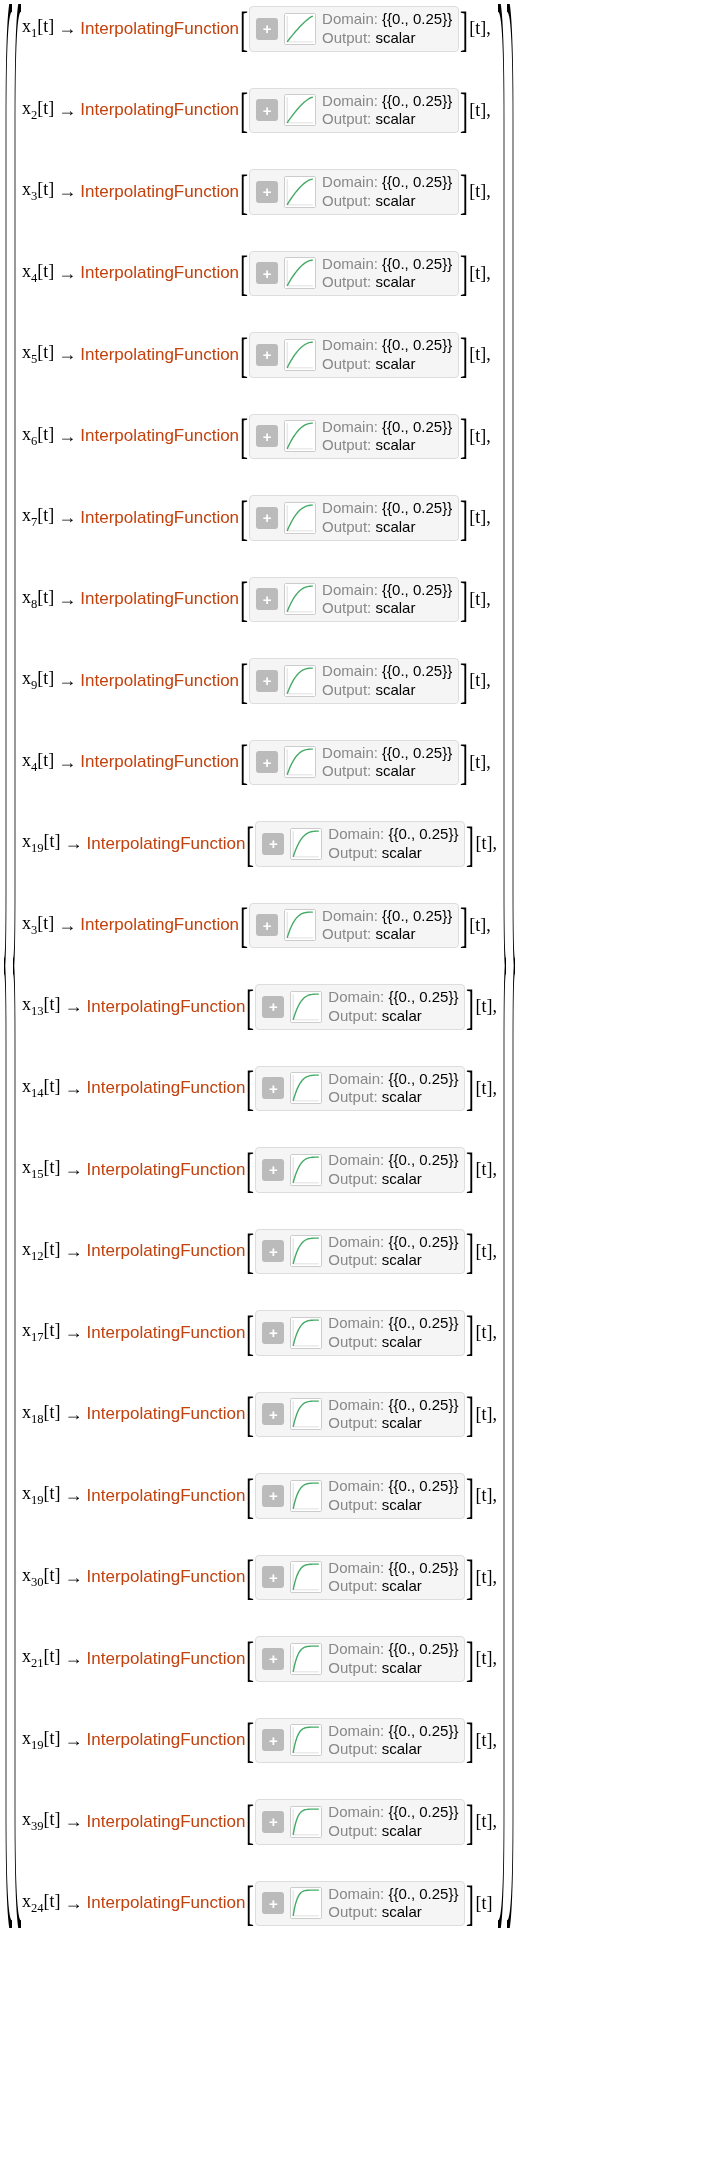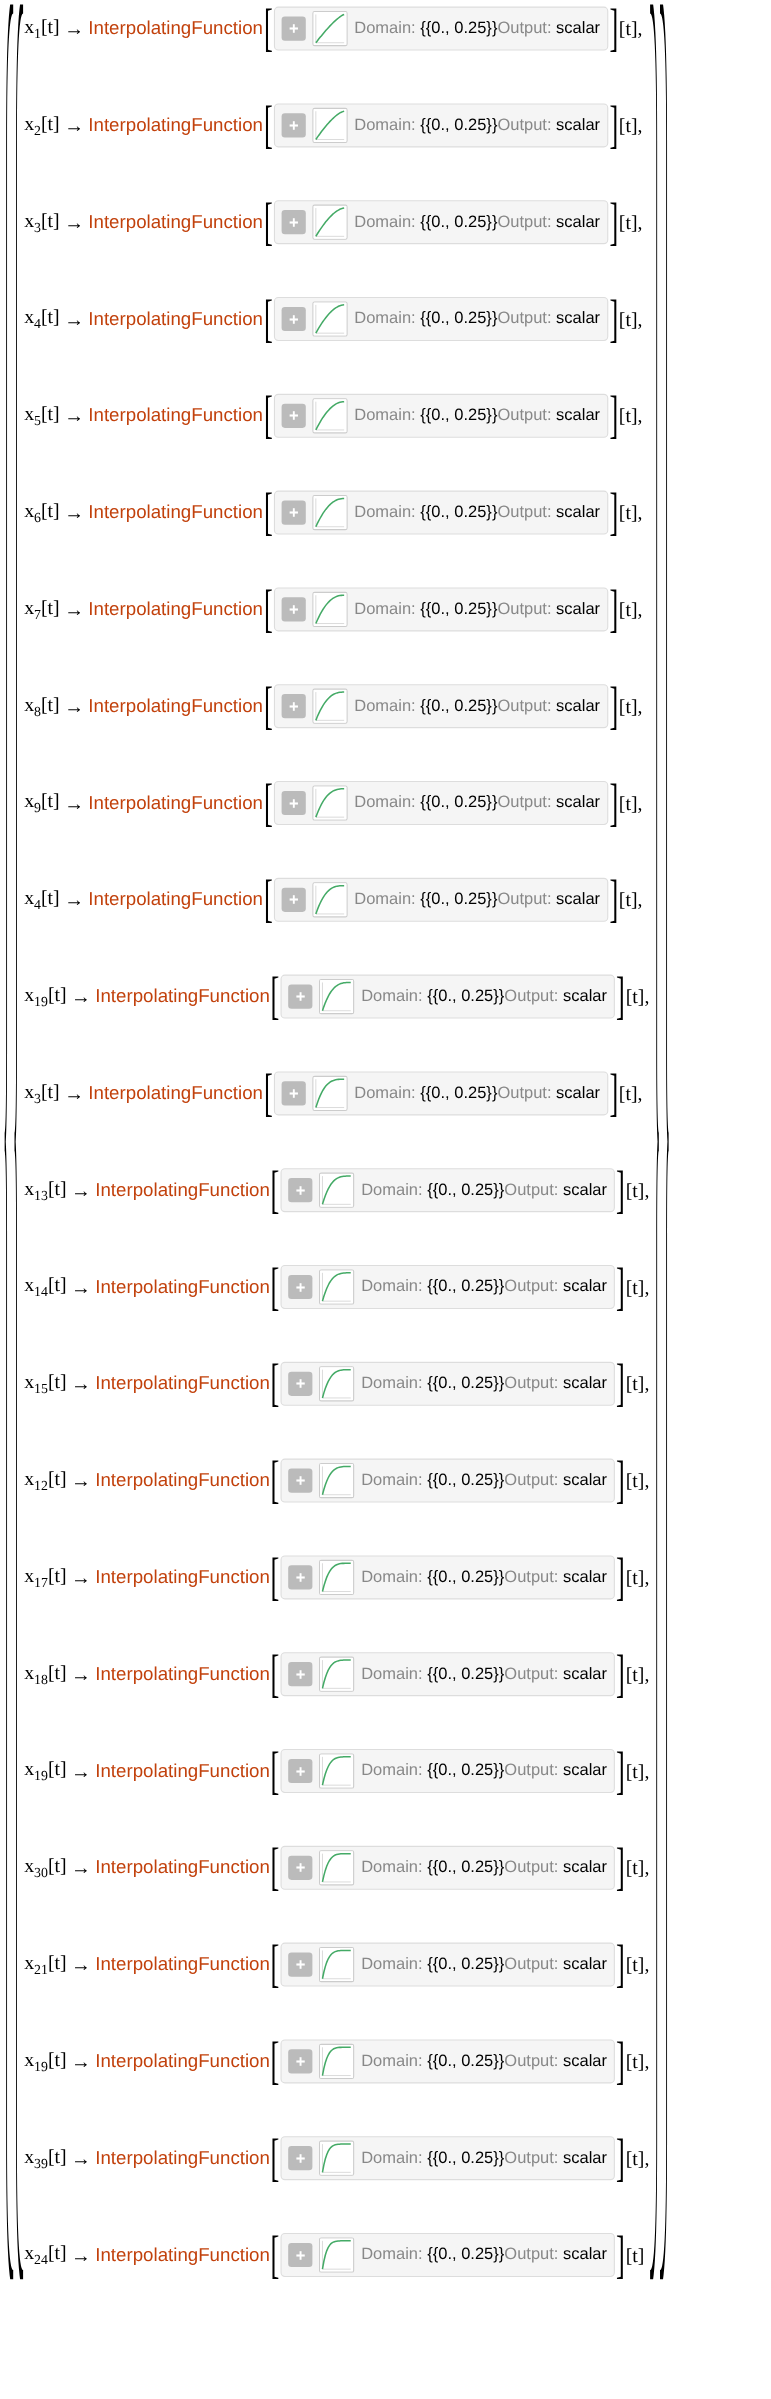--- a/index.html
+++ b/index.html
@@ -12,21 +12,21 @@
     width: 701px;
     box-sizing: border-box;
   }
   .output {
     display: flex;
     align-items: stretch;
   }
   .rows {
     display: flex;
     flex-direction: column;
-    gap: 48px;
+    gap: 36px;
     padding: 2px 0;
   }
   .row {
     display: flex;
     align-items: center;
     white-space: nowrap;
   }
   .var {
     font-family: "Times New Roman", serif;
     color: #000;
@@ -81,21 +81,21 @@
   }
   .thumb {
     width: 30px;
     height: 30px;
     background: #fff;
     border: 1px solid #ccc;
     border-radius: 2px;
   }
   .info {
     display: flex;
-    flex-direction: row;
+    flex-direction: column;
     line-height: 1.25;
     justify-content: flex-end;
   }
   .info .lbl { color: #888; }
   .info .val { color: #000; }
   .tail {
     font-family: "Times New Roman", serif;
     color: #000;
   }
 </style>

